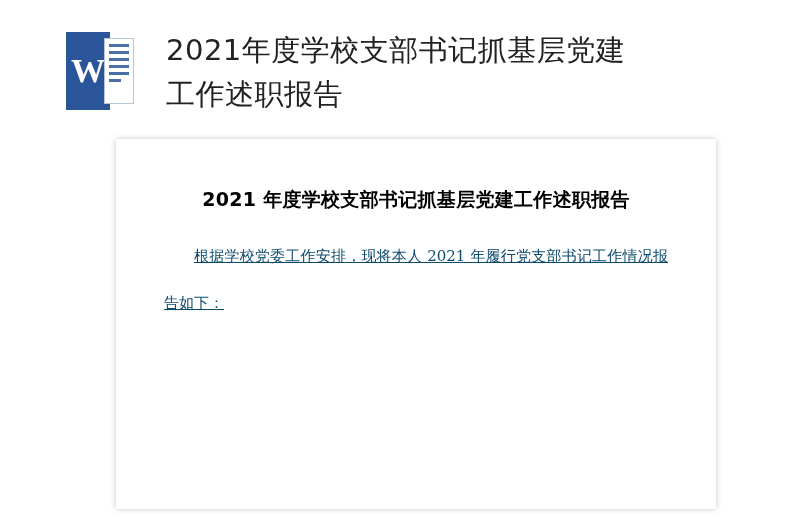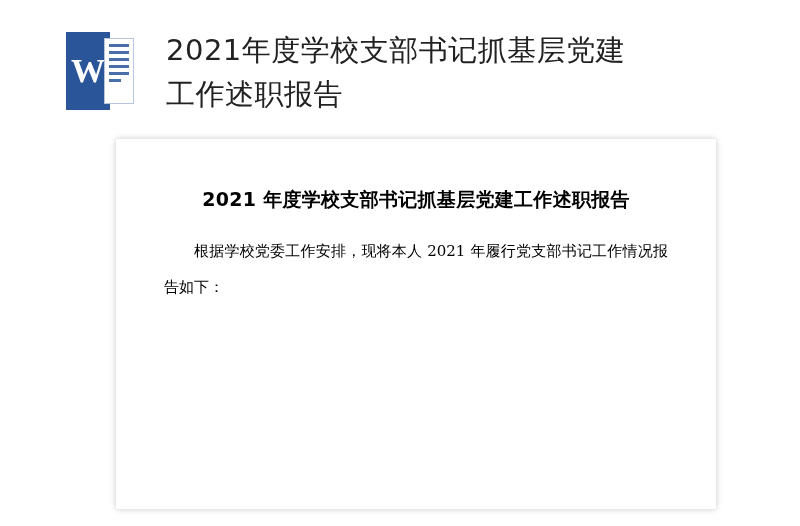--- a/index.html
+++ b/index.html
@@ -106,26 +106,27 @@
     text-align: center;
     font-size: 19px;
     font-weight: bold;
     line-height: 44px;
     color: #000000;
     font-family: "DejaVu Sans", sans-serif;
     letter-spacing: .3px;
   }
   .doc-para {
     font-size: 15px;
-    line-height: 36px;
-    color: #000000;
+    line-height: 47px;
+    color: #0c4a6e;
     font-family: "DejaVu Serif", serif;
     text-align: justify;
     text-indent: 2em;
     margin: 12px 0 0 0;
+    text-decoration: underline;
   }
   .doc-para.heading {
     font-weight: bold;
     font-family: "DejaVu Sans", sans-serif;
     font-size: 15px;
   }
 </style>
 </head>
 <body>
 

